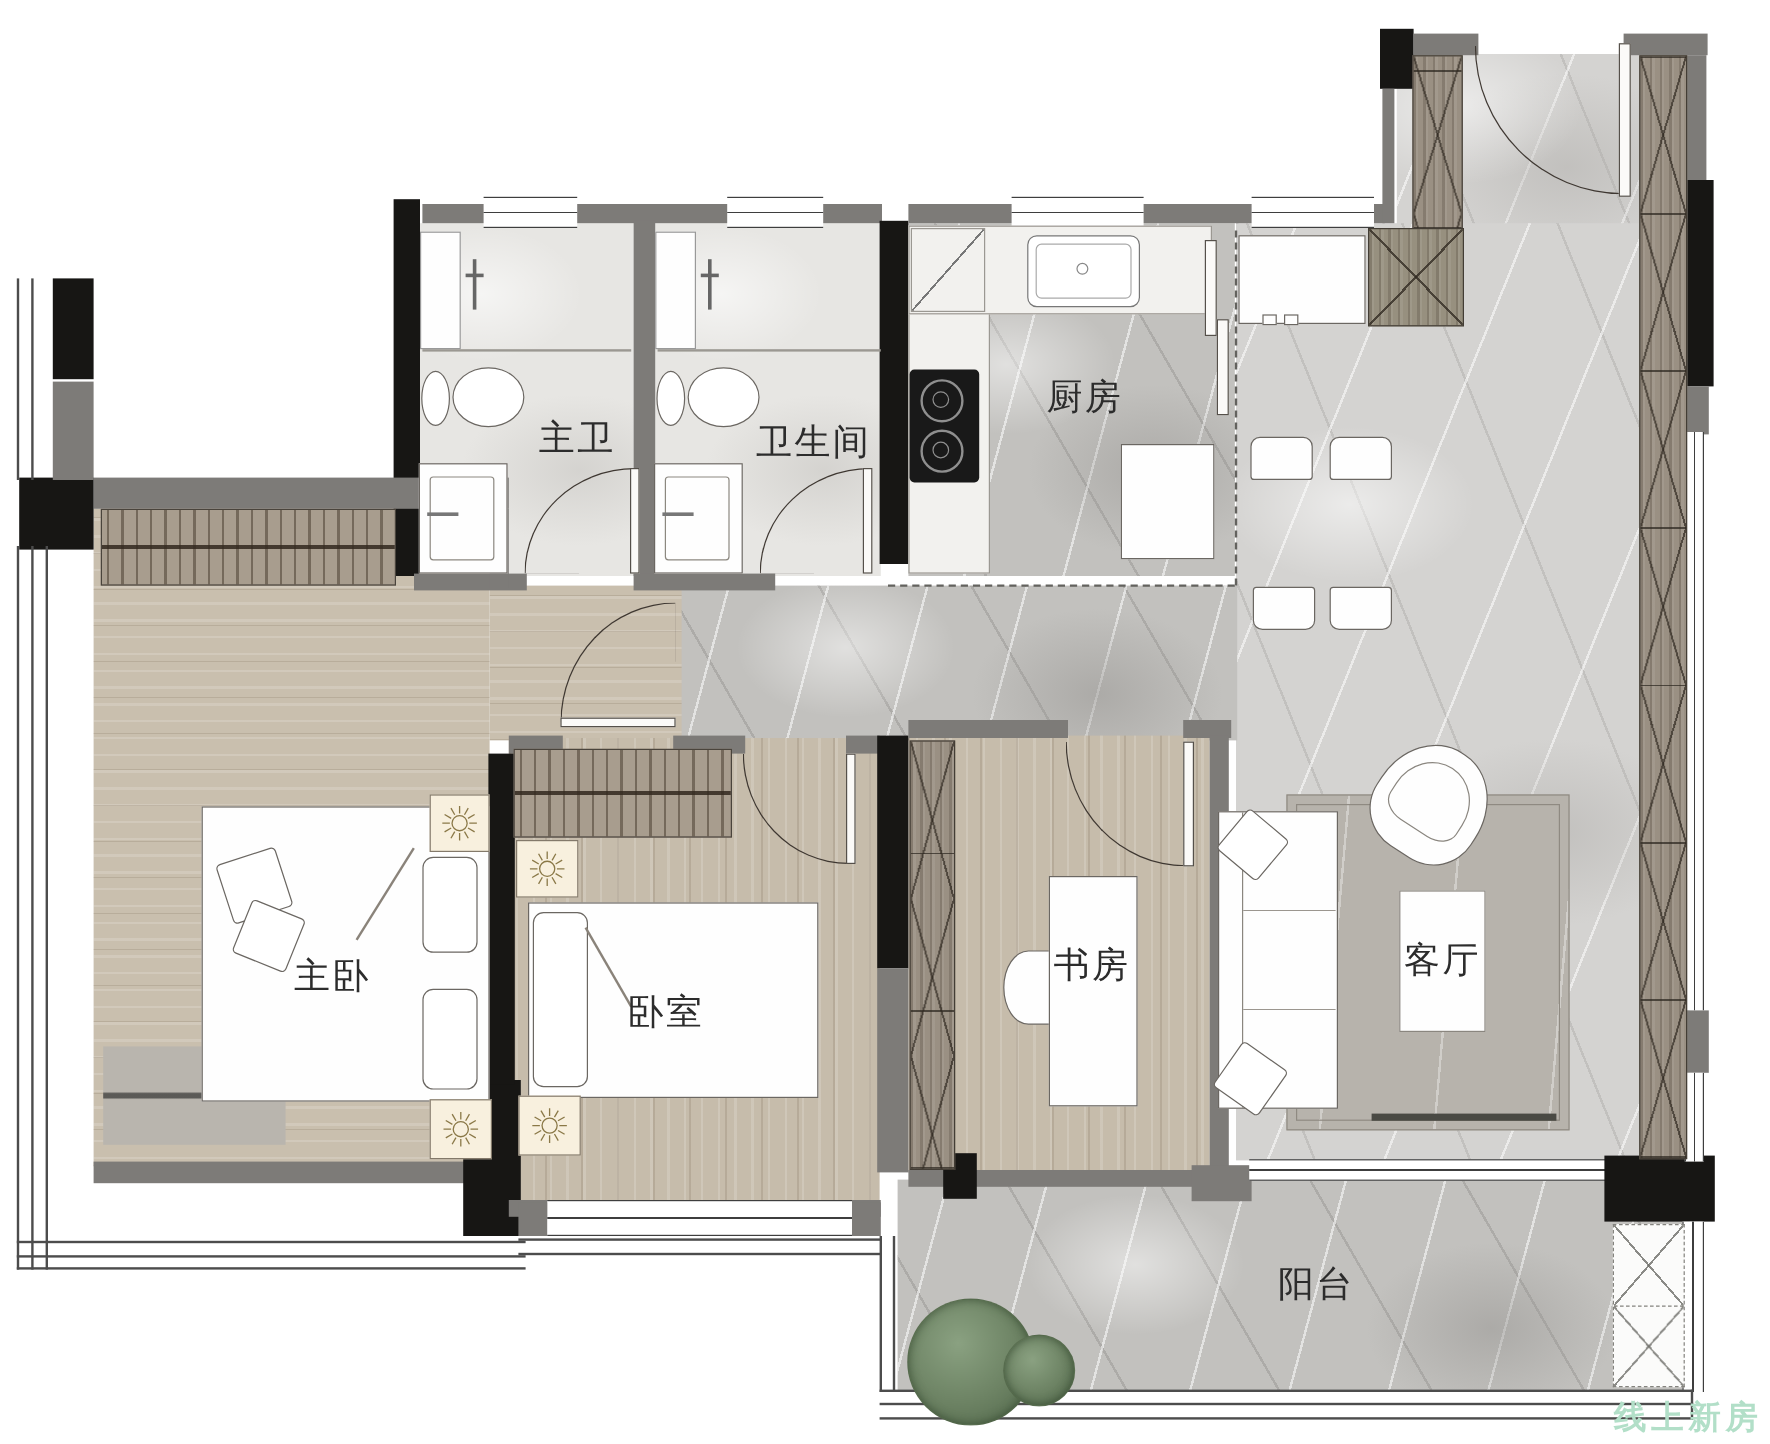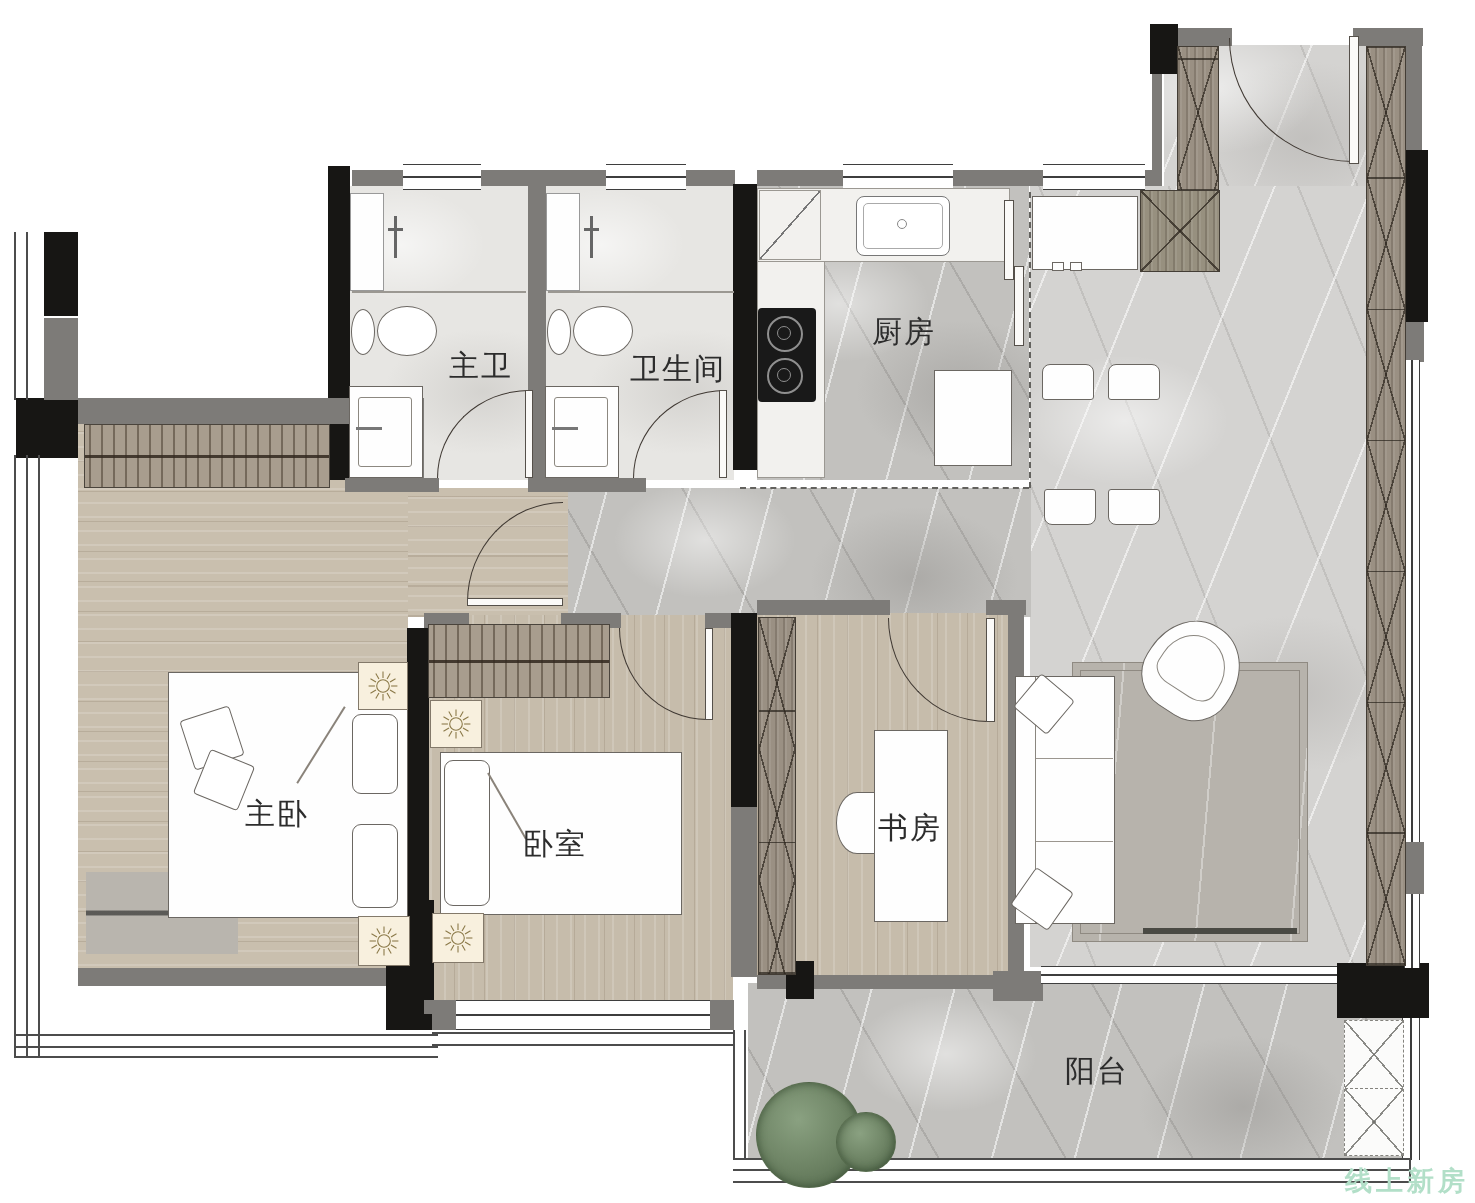--- a/index.html
+++ b/index.html
@@ -321,34 +321,37 @@
           <line x1="27.8" y1="15.5" x2="33.9" y2="12"></line>
         </g>
       </svg>
   </div>
   <div class="rlabel" style="left:523px;top:829px">卧室</div>
 
   <div class="a arc-sw" style="left:888px;top:618px;width:100px;height:104px"></div>
   <div class="a leaf" style="left:986px;top:618px;width:9px;height:104px"></div>
   <div class="a furn" style="left:836px;top:792px;width:42px;height:62px;border-radius:50% 0 0 50%"></div>
   <div class="a furn" style="left:874px;top:730px;width:74px;height:192px"></div>
-  <div class="rlabel" style="left:878px;top:813px">书房</div>
+  <div class="rlabel" style="left:878px;top:790px">书房</div>
 
   <div class="a" style="left:1072px;top:662px;width:236px;height:280px;background:#b7b3ac;background-image:repeating-linear-gradient(95deg, transparent 0 50px, rgba(255,255,255,.35) 50px 52px, transparent 52px 95px);border:1px solid #8f8a82">
     <div class="a" style="left:7px;top:7px;right:7px;bottom:7px;border:1px solid #8f8a82"></div>
   </div>
   <div class="a" style="left:1143px;top:928px;width:154px;height:6px;background:#4a4a44"></div>
   <div class="a furn" style="left:1015px;top:676px;width:100px;height:248px">
     <div class="a" style="left:0;top:0;width:20px;height:100%;border-right:1.2px solid #8a867f"></div>
     <div class="a" style="left:20px;top:0;width:77px;height:100%;background-image:repeating-linear-gradient(0deg, transparent 0 81px, #9b968f 81px 82.5px)"></div>
   </div>
   <div class="a pillow" style="left:1022px;top:682px;width:44px;height:44px;border-radius:4px;transform:rotate(40deg)"></div>
   <div class="a pillow" style="left:1019px;top:876px;width:46px;height:46px;border-radius:4px;transform:rotate(35deg)"></div>
   <div class="a furn" style="left:1146px;top:620px;width:94px;height:98px;border-radius:48% 48% 40% 40% / 55% 55% 38% 38%;transform:rotate(33deg)">
     <div class="a" style="left:12px;top:14px;width:66px;height:60px;border:1.1px solid #8a867f;border-radius:50% 50% 30% 30%/60% 60% 25% 25%"></div>
   </div>
+  <div class="a furn ctr" style="left:1166px;top:742px;width:72px;height:118px;border-color:#8a867f">
+    <span class="rlabel" style="position:static">客厅</span>
+  </div>
 
   <div class="plant" style="left:756px;top:1082px;width:104px;height:104px"></div>
   <div class="plant" style="left:836px;top:1112px;width:58px;height:58px"></div>
   <div class="rlabel" style="left:1065px;top:1056px">阳台</div>
 
   <div class="wm">线上新房</div>
 </div>
 
 </body></html>

